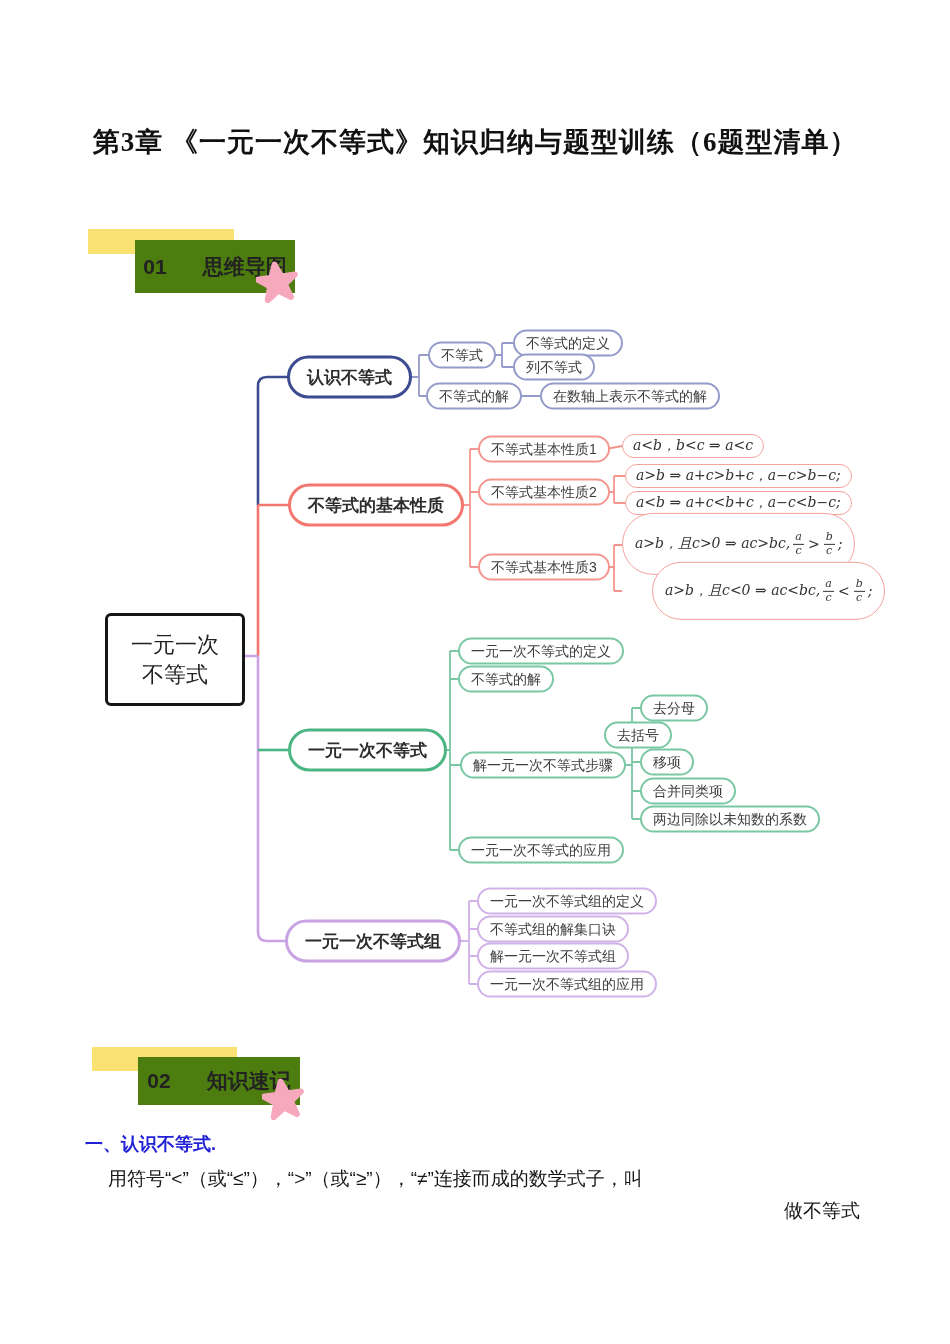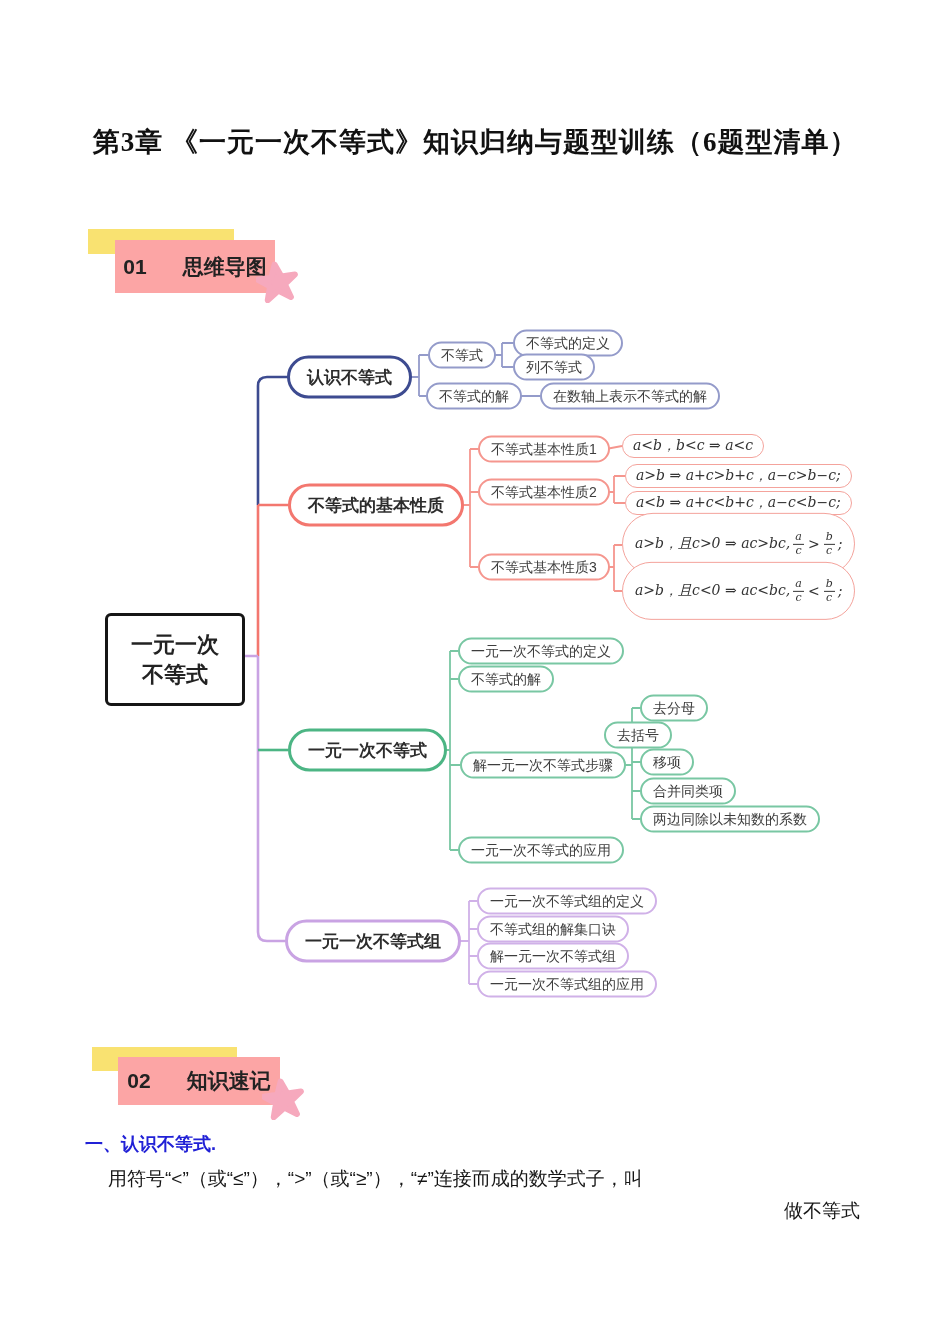--- a/index.html
+++ b/index.html
@@ -7,30 +7,30 @@
         font-family:"Liberation Sans","DejaVu Sans",sans-serif;color:#1c1c1c;}
 
   
   .doc-title{position:absolute;left:0;top:124px;width:950px;text-align:center;
              font-family:"Liberation Serif","DejaVu Serif",serif;font-weight:700;
              font-size:27px;letter-spacing:1px;color:#111;}
 
   
   .banner{position:absolute;}
   .banner .yellow{position:absolute;background:#f9e271;}
-  .banner .blue{position:absolute;background:#fca5a5;display:flex;align-items:center;
-                justify-content:center;gap:36px;font-weight:700;font-size:21px;color:#222;}
+  .banner .blue{position:absolute;background:#4d7c0f;display:flex;align-items:center;
+                justify-content:center;gap:36px;font-weight:700;font-size:21px;color:#222;margin-left:20px;}
   .banner .star{position:absolute;z-index:3;}
 
   
   .mm-lines{position:absolute;left:0;top:0;width:950px;height:1344px;z-index:1;pointer-events:none;}
   .root-node{position:absolute;left:105px;top:613px;width:134px;height:87px;z-index:2;
              background:#fff;border:3.5px solid #161616;border-radius:6px;
              display:flex;flex-direction:column;align-items:center;justify-content:center;
-             font-weight:700;font-size:22px;line-height:1.35;color:#222;}
+             font-weight:400;font-size:22px;line-height:1.35;color:#222;}
   .pill{position:absolute;z-index:2;background:#fff;border-style:solid;border-radius:999px;
         white-space:nowrap;display:flex;align-items:center;justify-content:center;
         transform:translateY(-50%);color:#3d3d3d;}
   .head{font-weight:700;font-size:17px;padding:7px 17px;border-width:3px;color:#2c2c2c;}
   .child{font-size:14px;padding:2.5px 11px;border-width:2px;}
   .formula{font-family:"DejaVu Serif","Liberation Serif",serif;font-style:italic;
            font-size:14px;padding:2px 10px;border-width:1.4px;color:#333;}
   .b1h{border-color:#3d4b90}.b1c{border-color:#949bca}
   .b2h{border-color:#f3776f}.b2c{border-color:#f5968e}.b2f{border-color:#f4a39c}
   .b3h{border-color:#4cb584}.b3c{border-color:#79c7a3}
@@ -106,21 +106,21 @@
         <span class="num">a</span>
         <span class="den">c</span>
       </span>
     <span class="fop">&gt;</span>
     <span class="frac">
         <span class="num">b</span>
         <span class="den">c</span>
       </span>
     <span>;</span>
   </div>
-  <div class="pill formula b2f" style="left:622px;top:591px;padding:15px 12px">
+  <div class="pill formula b2f" style="left:652px;top:591px;padding:15px 12px">
     <span>a&gt;b，且c&lt;0 ⇒ ac&lt;bc,</span>
     <span class="frac">
         <span class="num">a</span>
         <span class="den">c</span>
       </span>
     <span class="fop">&lt;</span>
     <span class="frac">
         <span class="num">b</span>
         <span class="den">c</span>
       </span>

